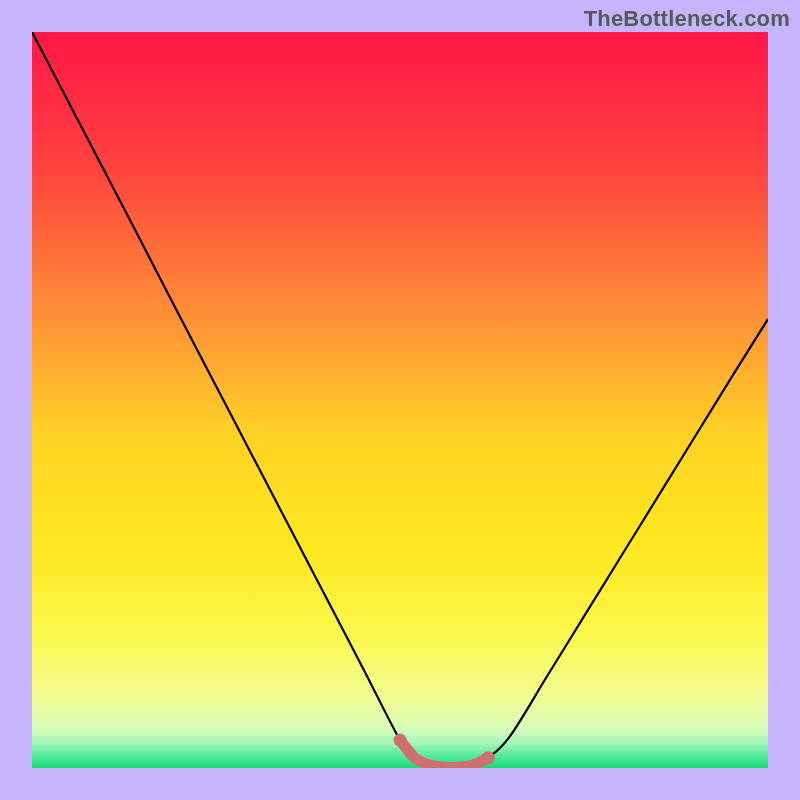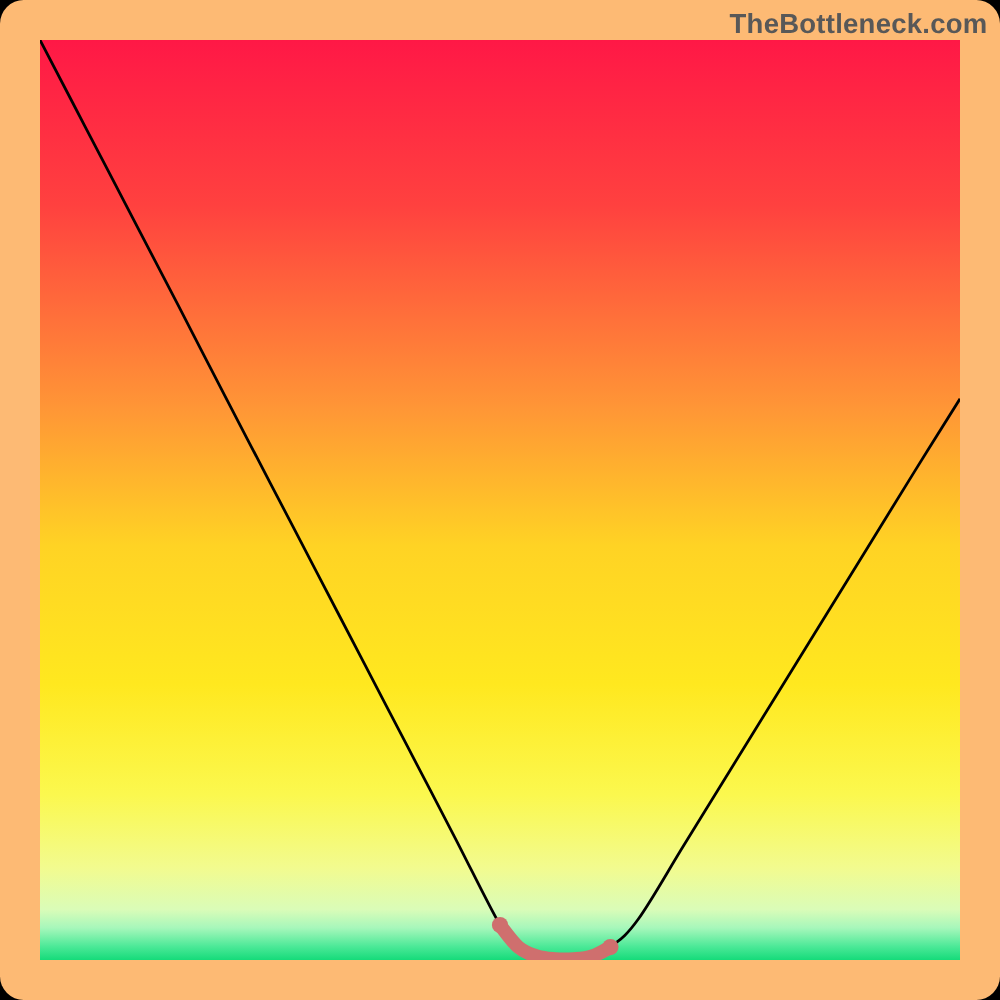--- a/index.html
+++ b/index.html
@@ -8,22 +8,21 @@
     width: 800px;
     height: 800px;
     background: #000;
     font-family: Arial, Helvetica, sans-serif;
     overflow: hidden;
   }
   .stage {
     position: relative;
     width: 800px;
     height: 800px;
-    background: #fdba74;
-    border-radius: 19px;
+    background: #c4b5fd;
   }
   .watermark {
     position: absolute;
     top: 6px;
     right: 10px;
     color: #585858;
     font-size: 22px;
     font-weight: 600;
     letter-spacing: 0.2px;
     user-select: none;

